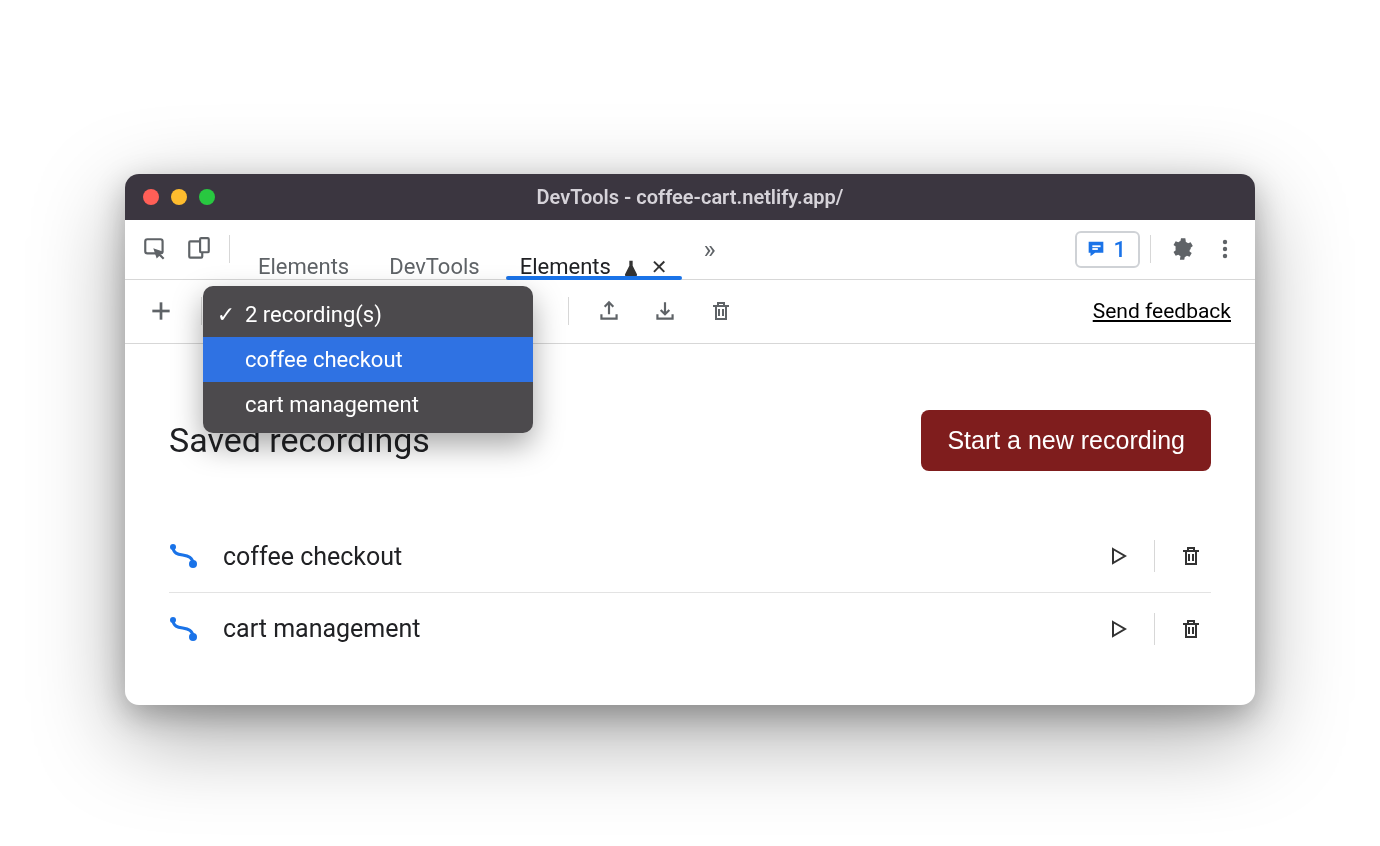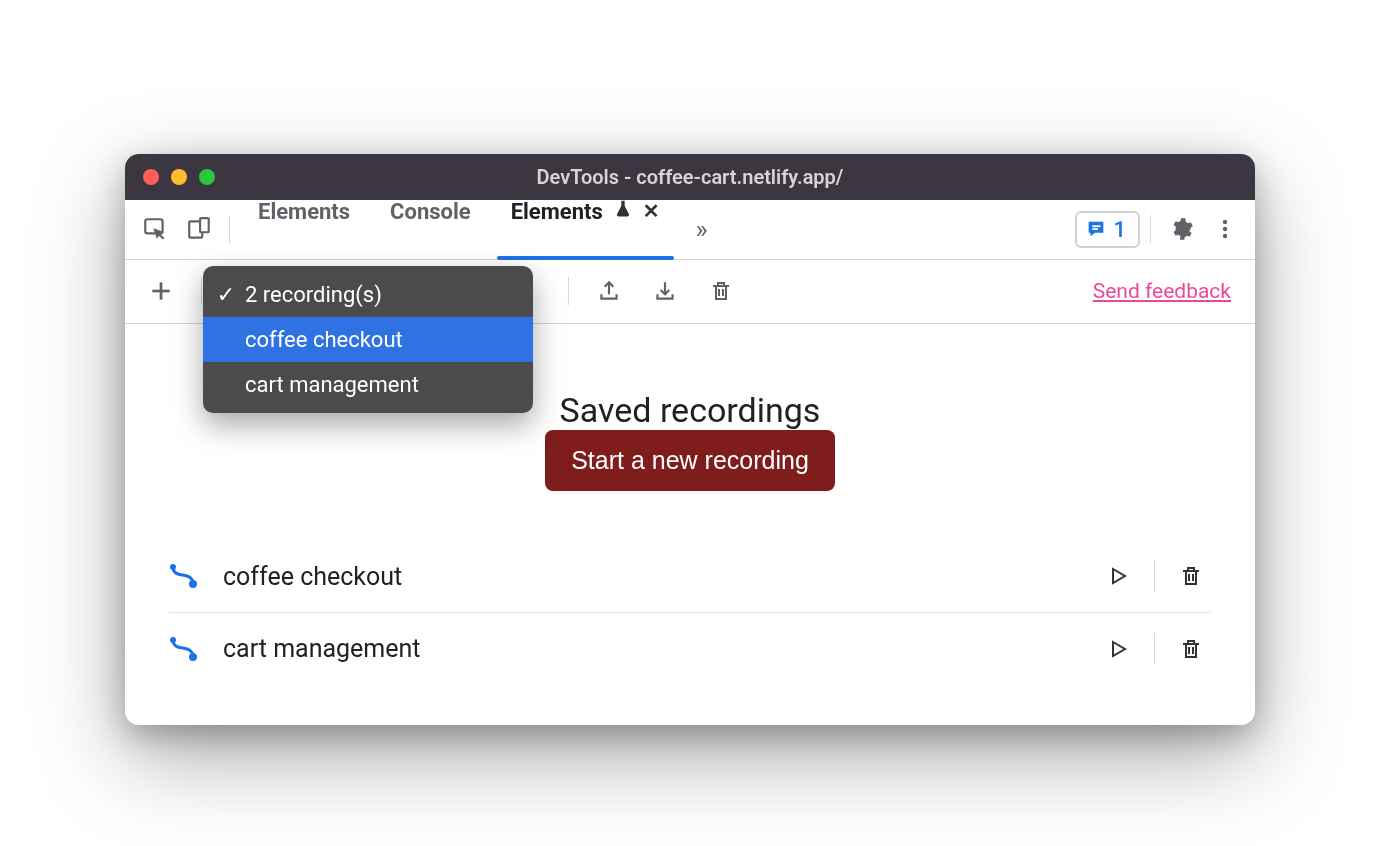--- a/index.html
+++ b/index.html
@@ -76,26 +76,25 @@
   }
   .vdiv {
     width: 1px; height: 28px;
     background: #d7d7d7;
     margin: 0 6px;
   }
   .tab {
     padding: 0 18px;
     height: 60px;
     display: flex;
-    align-items: flex-start;
+    align-items: flex-end;
     gap: 10px;
     color: #5f6367;
     cursor: pointer;
     position: relative;
-    font-weight: bold;
   }
   .tab.active { color: #202124; }
   .tab.active::after {
     content: "";
     position: absolute;
     left: 4px; right: 4px; bottom: -1px;
     height: 4px;
     background: #1a73e8;
     border-radius: 2px;
   }
@@ -125,21 +124,21 @@
     align-items: center;
     padding: 0 14px;
     gap: 12px;
     font-size: 22px;
     color: #5f6367;
     position: relative;
   }
   .toolbar .icon-btn { width: 44px; height: 44px; }
   .send-feedback {
     margin-left: auto;
-    color: #ec4899;
+    color: #000000;
     font-size: 21px;
     text-decoration: underline;
     cursor: pointer;
     margin-right: 10px;
   }
   
   .dropdown {
     position: absolute;
     top: 6px;
     left: 78px;
@@ -172,21 +171,20 @@
   .content {
     padding: 24px 44px 40px 44px;
     position: relative;
   }
   .heading-row {
     display: flex;
     align-items: center;
     justify-content: space-between;
     margin-top: 42px;
     margin-bottom: 50px;
-    flex-direction: column;
   }
   .page-title {
     font-size: 34px;
     color: #202124;
   }
   .primary-btn {
     background: #7f1d1d;
     color: #fff;
     border: none;
     border-radius: 8px;
@@ -237,21 +235,21 @@
           <rect x="3" y="5" width="12" height="15" rx="1"></rect>
           <rect x="13" y="2" width="8" height="13" rx="1" fill="#fff"></rect>
         </svg>
       </div>
       <div class="vdiv"></div>
 
       <div class="tab">
         <span>Elements</span>
       </div>
       <div class="tab">
-        <span>Console</span>
+        <span>DevTools</span>
       </div>
       <div class="tab active">
         <span>Elements</span>
         <span>
           <svg width="20" height="20" viewBox="0 0 24 24" fill="#333">
             <path d="M10 2 h4 v6 l5 10 a2 2 0 0 1 -1.8 3 H6.8 a2 2 0 0 1 -1.8 -3 l5 -10 Z"></path>
           </svg>
         </span>
         <span class="close">✕</span>
       </div>

